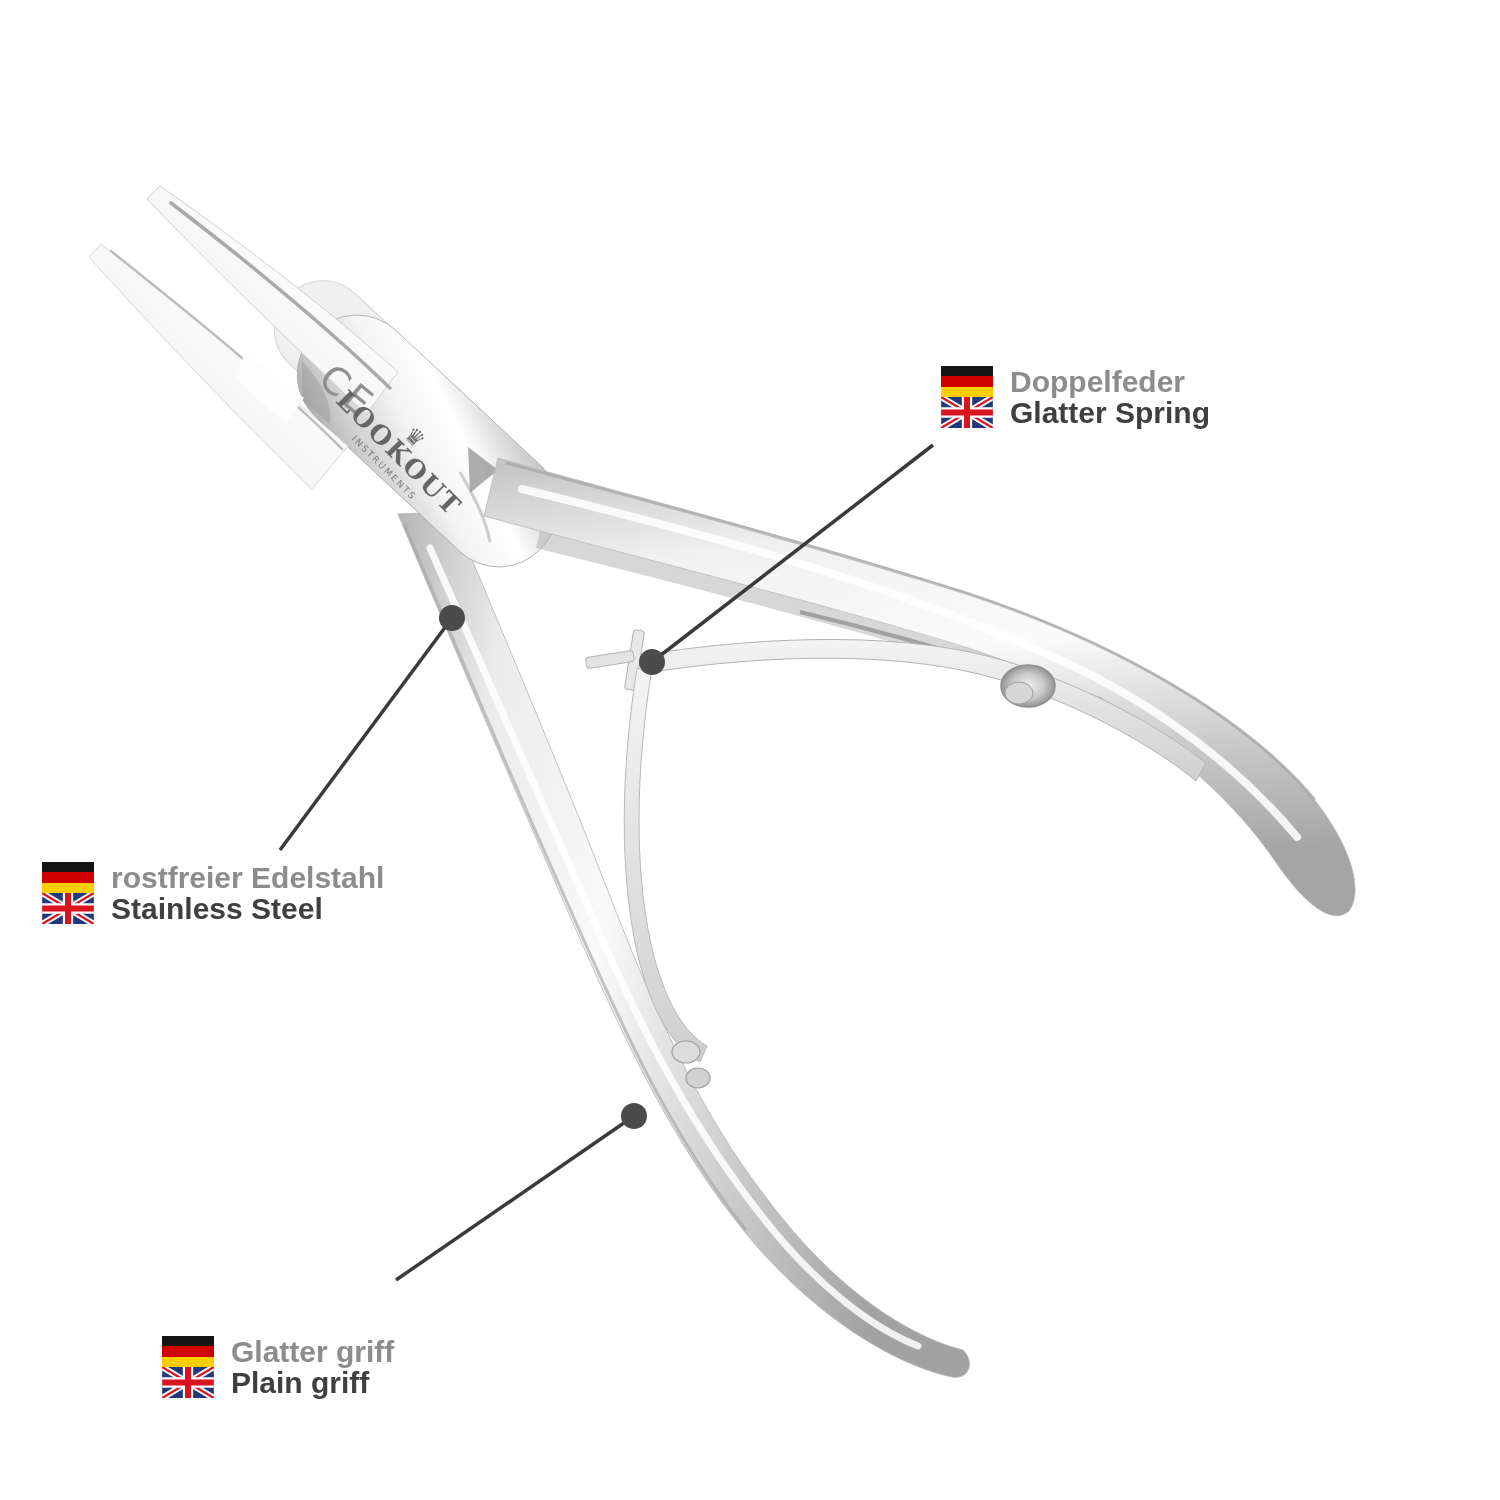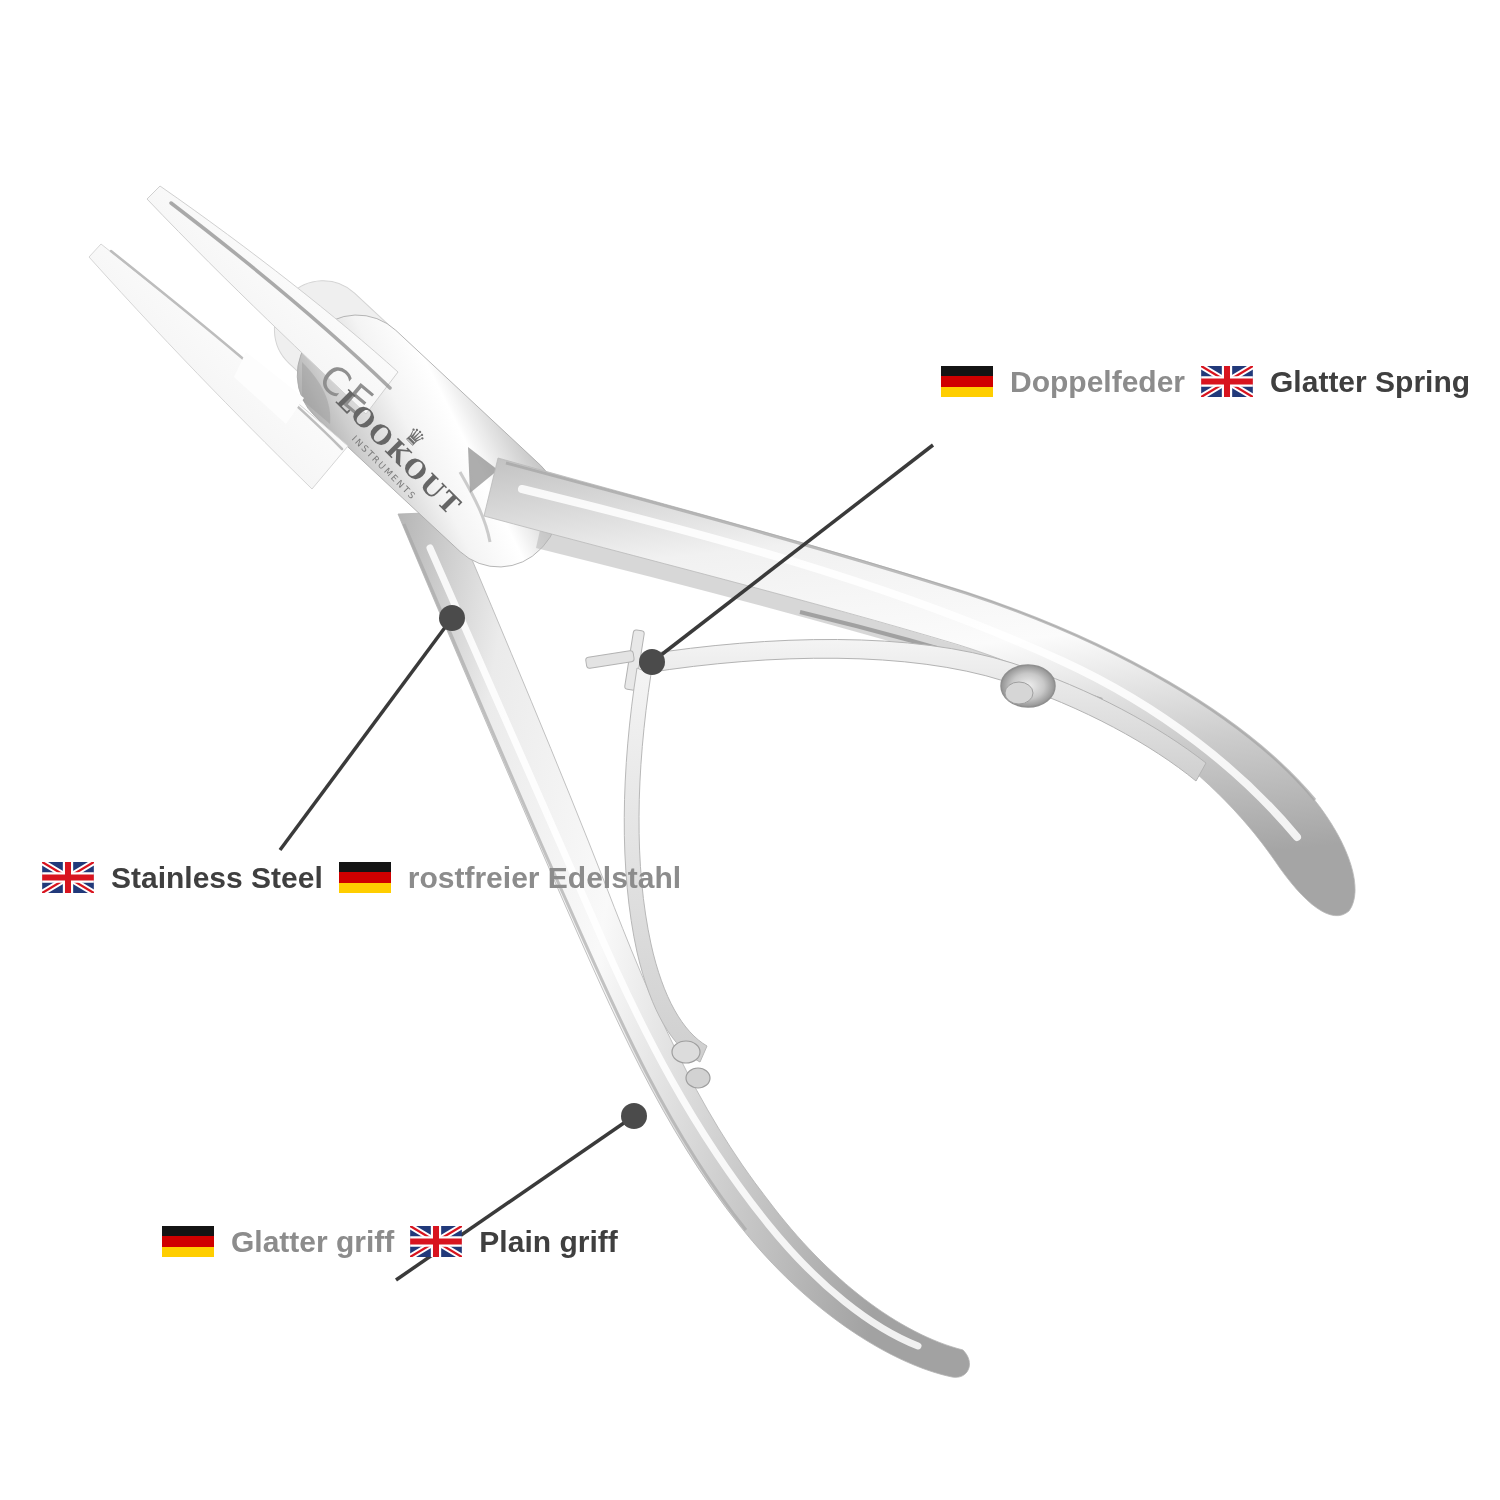--- a/index.html
+++ b/index.html
@@ -1,21 +1,21 @@
 <!DOCTYPE html>
 <html style="--de-text: #8c8c8c; --en-text: #3f3f3f; --leader-color: #3a3a3a; --dot-color: #4b4b4b; --de-flag-black: #141414; --de-flag-red: #d00000; --de-flag-gold: #ffce00; --uk-flag-blue: #21397a; --uk-flag-red: #d8141f; --uk-flag-white: #ffffff;"><head>
 <meta charset="utf-8">
 <style>
   html,body{margin:0;padding:0;background:#ffffff;}
   body{
     width:1500px;height:1500px;position:relative;overflow:hidden;
     font-family:"Liberation Sans", sans-serif;
   }
   .scene{position:absolute;left:0;top:0;}
-  .ann{position:absolute;display:flex;flex-direction:row;gap:16px;z-index:2;}
+  .ann{position:absolute;display:flex;flex-direction:column;gap:0;z-index:2;}
   .ann-row{display:flex;align-items:center;gap:17px;}
   .flag{width:52px;height:31px;display:flex;flex-direction:column;flex:0 0 auto;overflow:hidden;}
   .flag-de .st{flex:1 1 auto;}
   .flag-de .st1{background:var(--de-flag-black,#141414);}
   .flag-de .st2{background:var(--de-flag-red,#d00000);}
   .flag-de .st3{background:var(--de-flag-gold,#ffce00);}
   .flag-uk{display:block;}
   .lbl{font-size:30px;font-weight:bold;line-height:31px;white-space:nowrap;}
   .lbl-de{color:var(--de-text,#8c8c8c);}
   .lbl-en{color:var(--en-text,#3f3f3f);}
@@ -159,40 +159,40 @@
       <path d="M0,0 L60,36 M60,0 L0,36" stroke="var(--uk-flag-red,#d8141f)" stroke-width="2.6"></path>
       <path d="M30,0 V36 M0,18 H60" stroke="var(--uk-flag-white,#fff)" stroke-width="12"></path>
       <path d="M30,0 V36 M0,18 H60" stroke="var(--uk-flag-red,#d8141f)" stroke-width="7"></path>
     </svg>
     <span class="lbl lbl-en">Glatter Spring</span>
   </div>
 </div>
 
 <div class="ann" style="left:42px; top:862px;">
   <div class="ann-row">
+    <span class="flag flag-de">
+      <span class="st st1"></span>
+      <span class="st st2"></span>
+      <span class="st st3"></span>
+    </span>
+    <span class="lbl lbl-de">rostfreier Edelstahl</span>
+  </div>
+  <div class="ann-row">
     <svg class="flag flag-uk" width="52" height="31" viewBox="0 0 60 36">
       <rect width="60" height="36" fill="var(--uk-flag-blue,#21397a)"></rect>
       <path d="M0,0 L60,36 M60,0 L0,36" stroke="var(--uk-flag-white,#fff)" stroke-width="7"></path>
       <path d="M0,0 L60,36 M60,0 L0,36" stroke="var(--uk-flag-red,#d8141f)" stroke-width="2.6"></path>
       <path d="M30,0 V36 M0,18 H60" stroke="var(--uk-flag-white,#fff)" stroke-width="12"></path>
       <path d="M30,0 V36 M0,18 H60" stroke="var(--uk-flag-red,#d8141f)" stroke-width="7"></path>
     </svg>
     <span class="lbl lbl-en">Stainless Steel</span>
   </div>
-  <div class="ann-row">
-    <span class="flag flag-de">
-      <span class="st st1"></span>
-      <span class="st st2"></span>
-      <span class="st st3"></span>
-    </span>
-    <span class="lbl lbl-de">rostfreier Edelstahl</span>
-  </div>
 </div>
 
-<div class="ann" style="left:162px; top:1226px;">
+<div class="ann" style="left:162px; top:1336px;">
   <div class="ann-row">
     <span class="flag flag-de">
       <span class="st st1"></span>
       <span class="st st2"></span>
       <span class="st st3"></span>
     </span>
     <span class="lbl lbl-de">Glatter griff</span>
   </div>
   <div class="ann-row">
     <svg class="flag flag-uk" width="52" height="31" viewBox="0 0 60 36">

